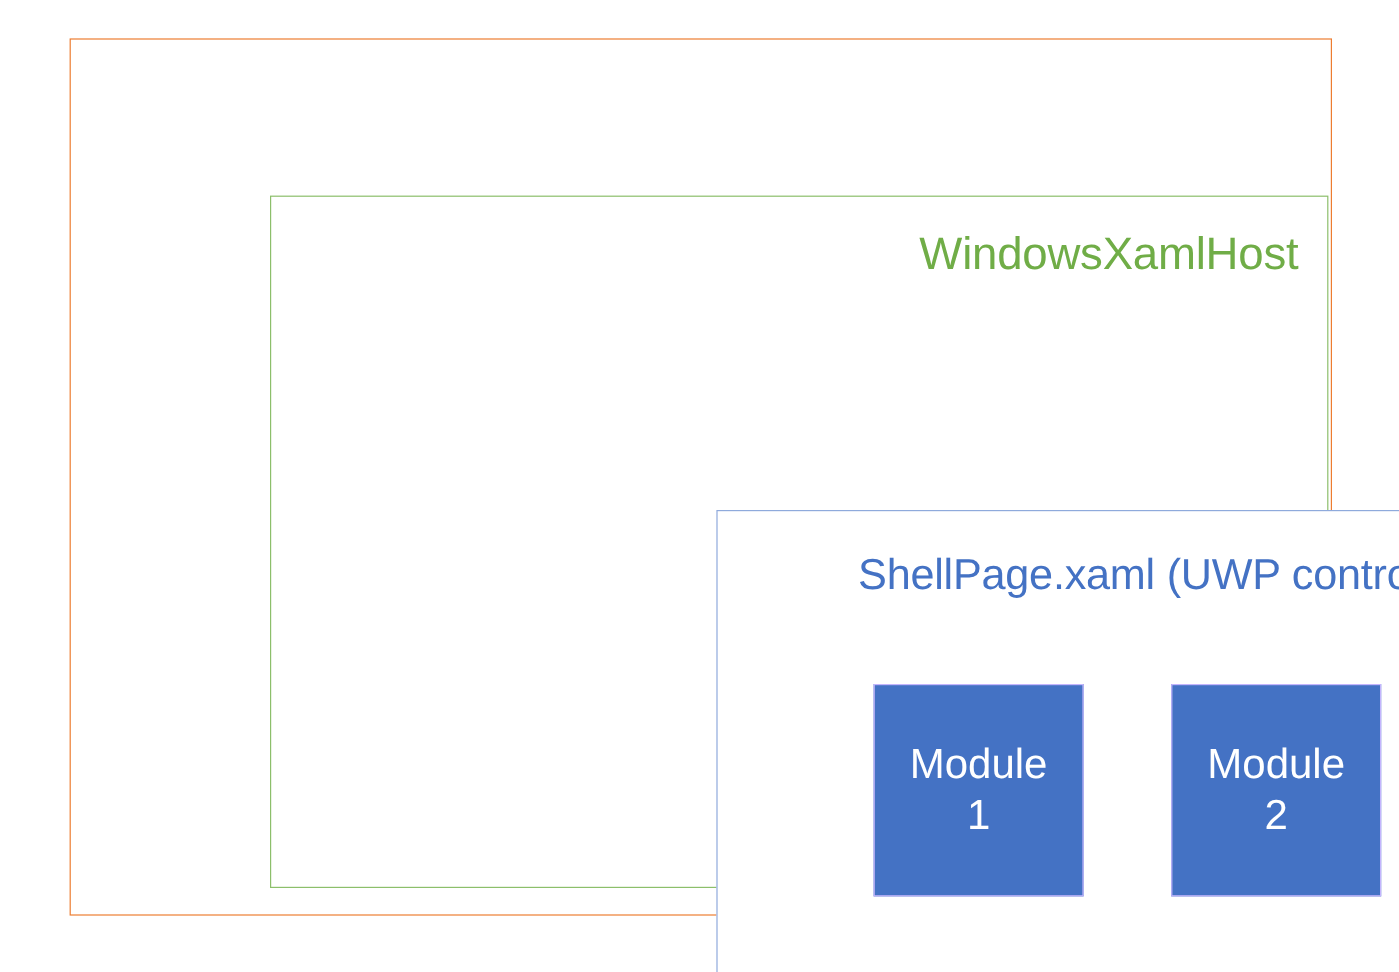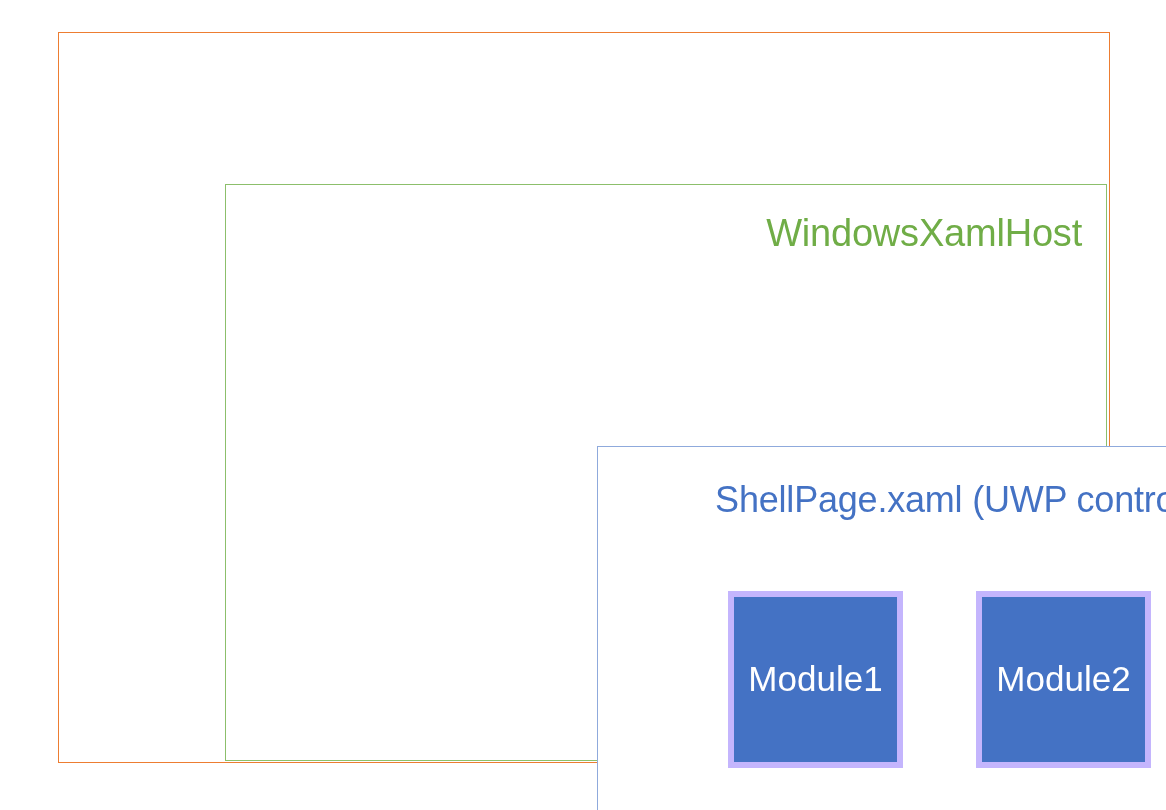--- a/index.html
+++ b/index.html
@@ -43,21 +43,21 @@
     line-height: 1.05;
     color: #ED7D31;
     white-space: nowrap;
     letter-spacing: -0.2px;
   }
 
   
   .layer-middle {
     position: absolute;
     left: 166px;
-    top: 151px;
+    top: 130px;
     width: 882px;
     height: 577px;
     border: 1px solid #8CBF6B;
     box-sizing: border-box;
     background: #ffffff;
   }
   .label-middle {
     position: absolute;
     right: 24px;
     top: 29px;
@@ -97,23 +97,24 @@
     top: 0;
     width: 100%;
     height: 100%;
   }
   .module-box {
     position: absolute;
     top: 144px;
     width: 175px;
     height: 177px;
     background: #4472C4;
-    border: 6px solid #c4b5fd;
+    border: 1px solid #c4b5fd;
     box-sizing: border-box;
     display: flex;
+    flex-direction: column;
     align-items: center;
     justify-content: center;
     color: #ffffff;
     font-size: 35px;
     line-height: 1.22;
     text-align: center;
   }
   .module-box.module-1 { left: 130px; }
   .module-box.module-2 { left: 378px; }
 

